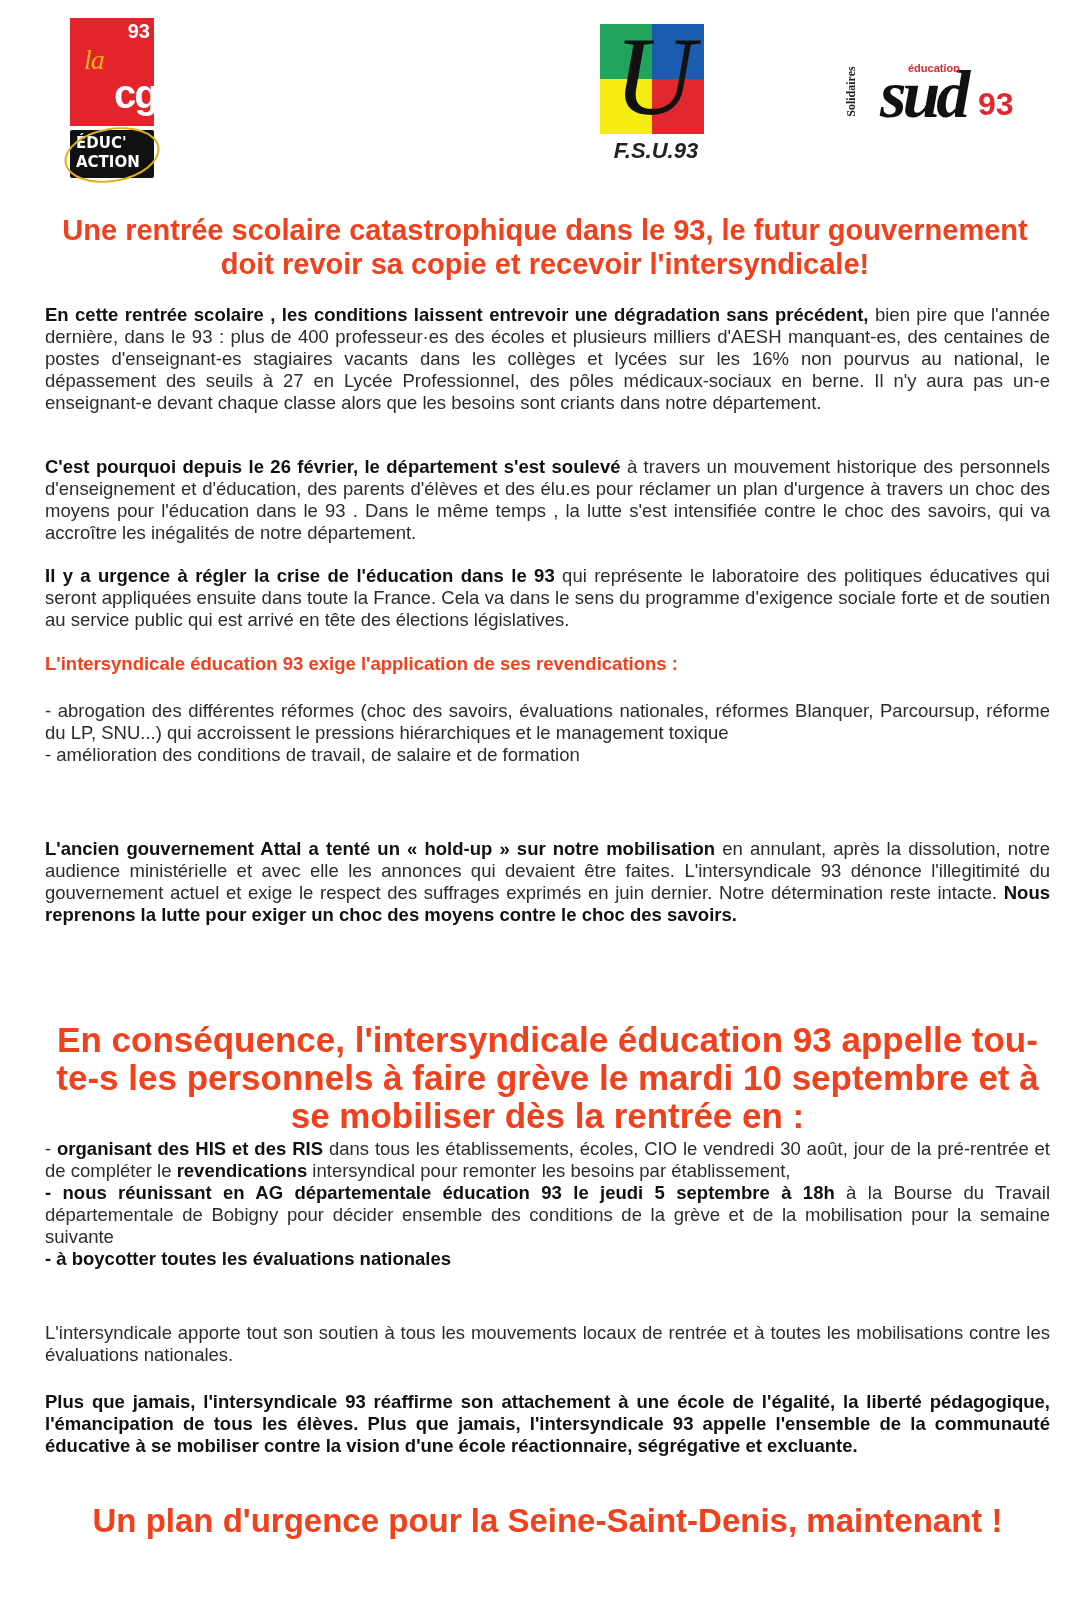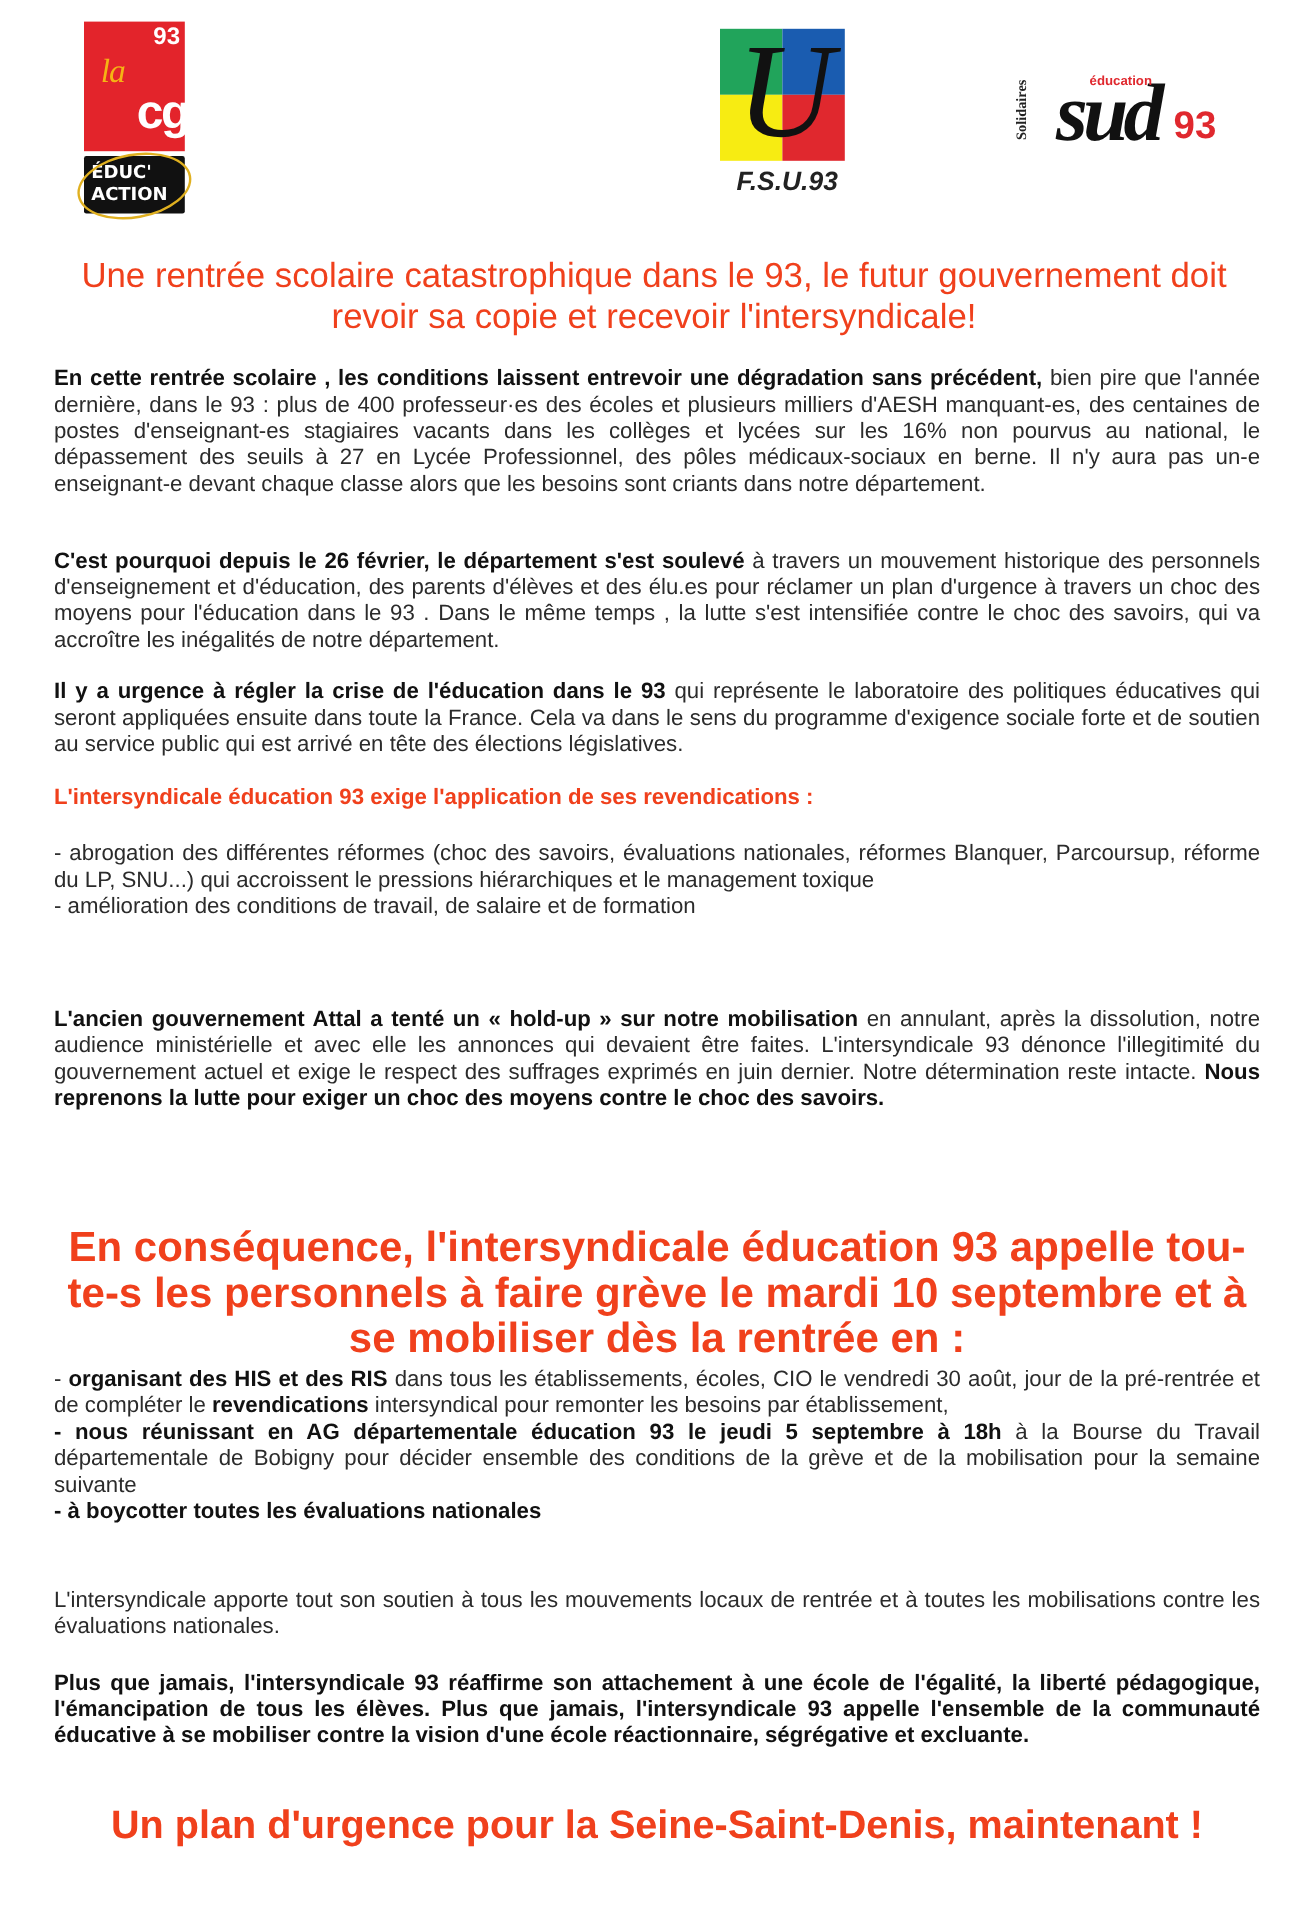--- a/index.html
+++ b/index.html
@@ -37,21 +37,21 @@
   .fsu-u { position: absolute; left: 14px; top: -4px; font-family: "Liberation Serif", serif; font-style: italic; font-size: 112px; line-height: 112px; color: #111; }
   .fsu-caption { position: absolute; left: 0; top: 114px; width: 112px; text-align: center; font-weight: bold; font-style: italic; font-size: 22px; color: #222; }
 
   
   .sud { left: 850px; top: 60px; width: 180px; height: 70px; }
   .sud-solid { position: absolute; left: 0; top: 0; width: 18px; height: 70px; }
   .sud-solid span { position: absolute; left: -24px; top: 24px; transform: rotate(-90deg); font-family: "Liberation Serif", serif; font-weight: bold; font-size: 12px; color: #222; white-space: nowrap; }
   .sud-edu { position: absolute; left: 58px; top: 2px; font-size: 11px; font-weight: bold; color: #e0282e; }
   .sud-word { position: absolute; left: 30px; top: 4px; font-family: "Liberation Serif", serif; font-weight: bold; font-style: italic; font-size: 68px; line-height: 60px; color: #111; letter-spacing: -4px; }
   .sud-93 { position: absolute; left: 128px; top: 26px; font-weight: bold; font-size: 32px; color: #e0282e; }
-  .title { position: absolute; left: 45px; top: 213px; width: 1000px; text-align: center; font-size: 29px; line-height: 34px; font-weight: normal; color: #f0401c; }
+  .title { position: absolute; left: 45px; top: 213px; width: 1000px; text-align: center; font-size: 29px; line-height: 34px; font-weight: bold; color: #f0401c; }
   .para { position: absolute; left: 45px; width: 1005px; font-size: 18.5px; line-height: 22px; text-align: justify; color: #2b2b2b; }
   .para b { color: #111; }
   .subhead { position: absolute; left: 45px; width: 1005px; font-size: 18.5px; line-height: 22px; font-weight: bold; color: #f0401c; }
   .list-item { display: block; }
   .call { position: absolute; left: 45px; top: 1021px; width: 1005px; text-align: center; font-size: 35px; line-height: 38px; font-weight: bold; color: #f0401c; }
   .closing { position: absolute; left: 45px; top: 1502px; width: 1005px; text-align: center; font-size: 33px; line-height: 38px; font-weight: bold; color: #f0401c; }
   .boldpara { position: absolute; left: 45px; width: 1005px; font-size: 18.5px; line-height: 22px; text-align: justify; font-weight: bold; color: #111; }
 </style>
 </head>
 <body>

